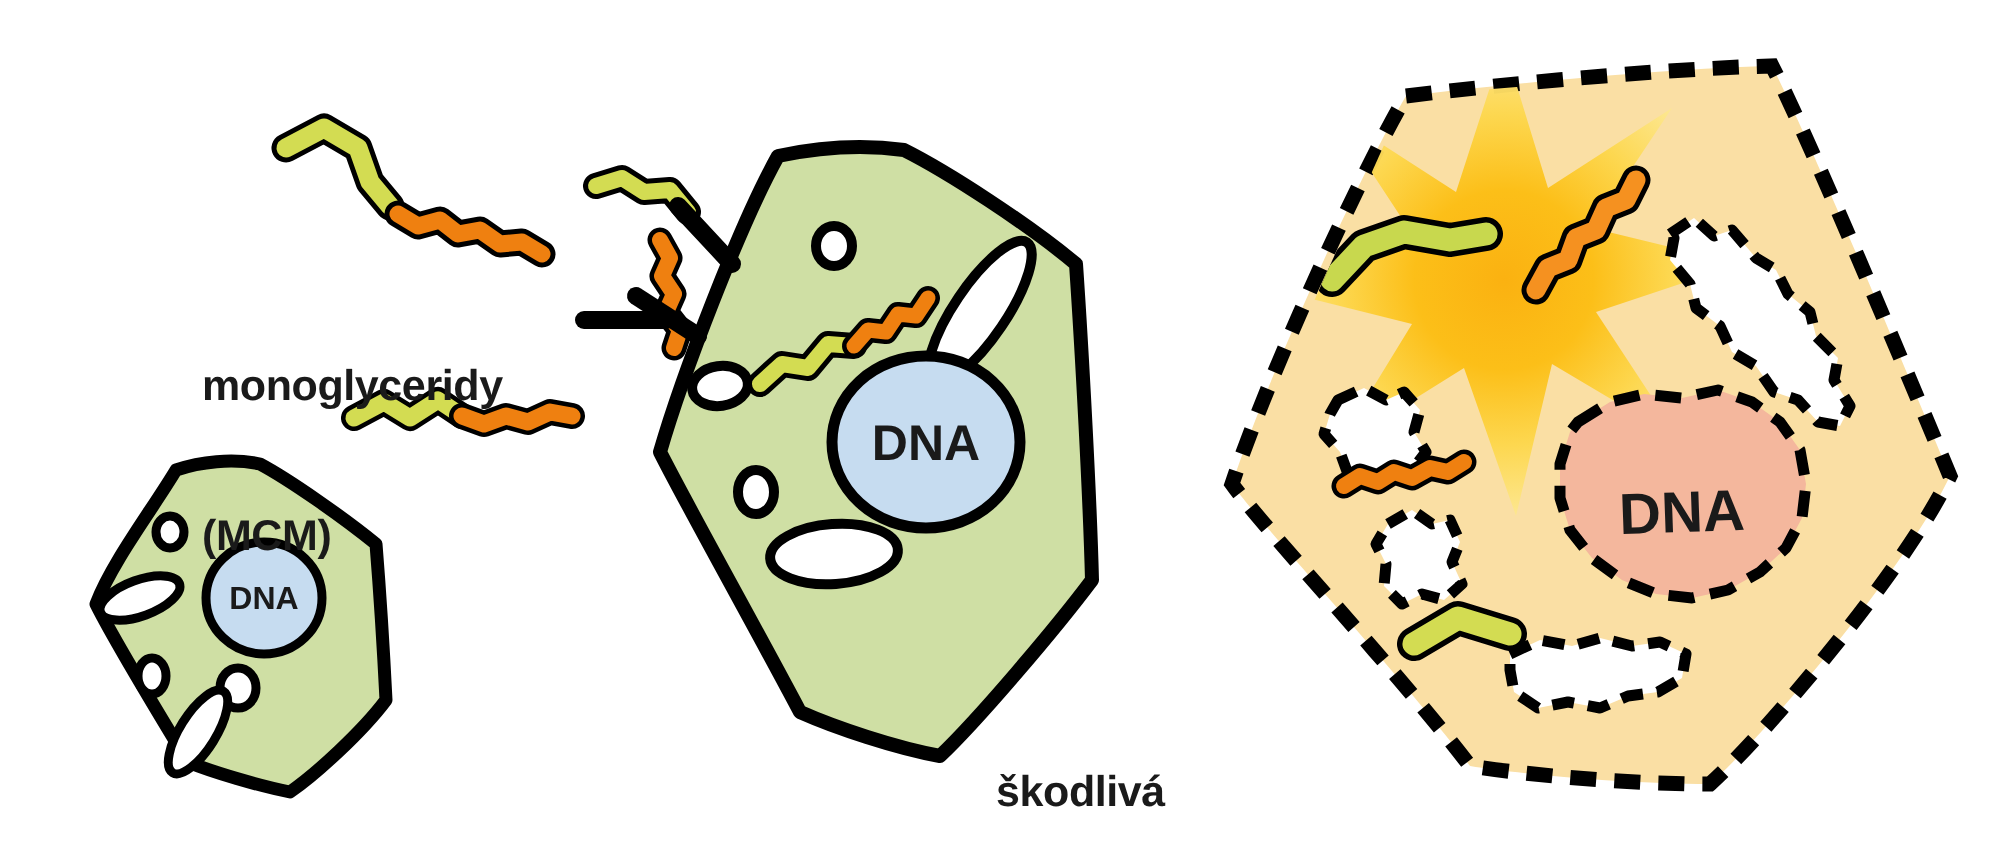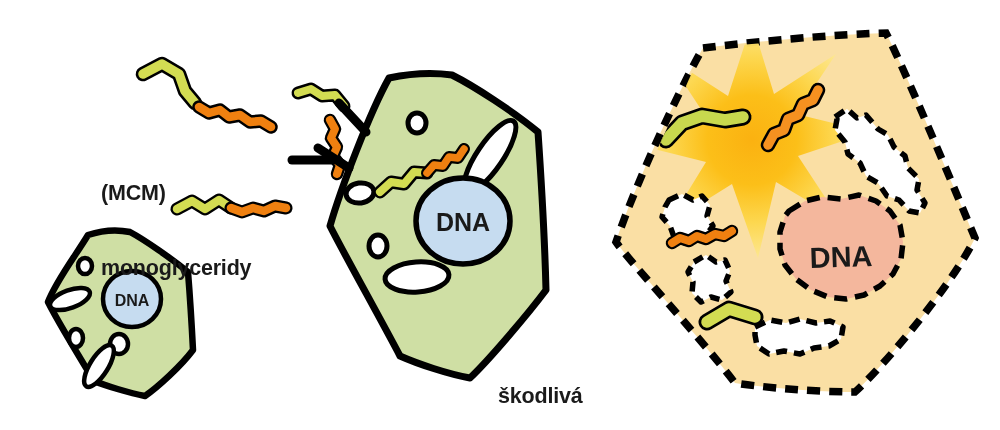--- a/index.html
+++ b/index.html
@@ -172,22 +172,22 @@
 
     <g>
       <path d="M177,209 l15,-8 l13,8 l14,-9 l12,8" fill="none" stroke="#000000" stroke-width="13" stroke-linecap="round" stroke-linejoin="round"></path>
       <path d="M177,209 l15,-8 l13,8 l14,-9 l12,8" fill="none" stroke="#d3dc52" stroke-width="8.5" stroke-linecap="round" stroke-linejoin="round"></path>
       <path d="M231,208 l11,4 l11,-4 l11,3 l11,-5 l11,2" fill="none" stroke="#000000" stroke-width="13" stroke-linecap="round" stroke-linejoin="round"></path>
       <path d="M231,208 l11,4 l11,-4 l11,3 l11,-5 l11,2" fill="none" stroke="#ef8010" stroke-width="8.5" stroke-linecap="round" stroke-linejoin="round"></path>
     </g>
   </svg>
 
   <div class="lbl" id="label-mcm">
+    <div>monoglyceridy</div>
     <div>(MCM)</div>
-    <div>monoglyceridy</div>
   </div>
 
   <div class="lbl" id="label-bact">
     <div>škodlivá</div>
     
   </div>
 
 </div>
 
 </body></html>

